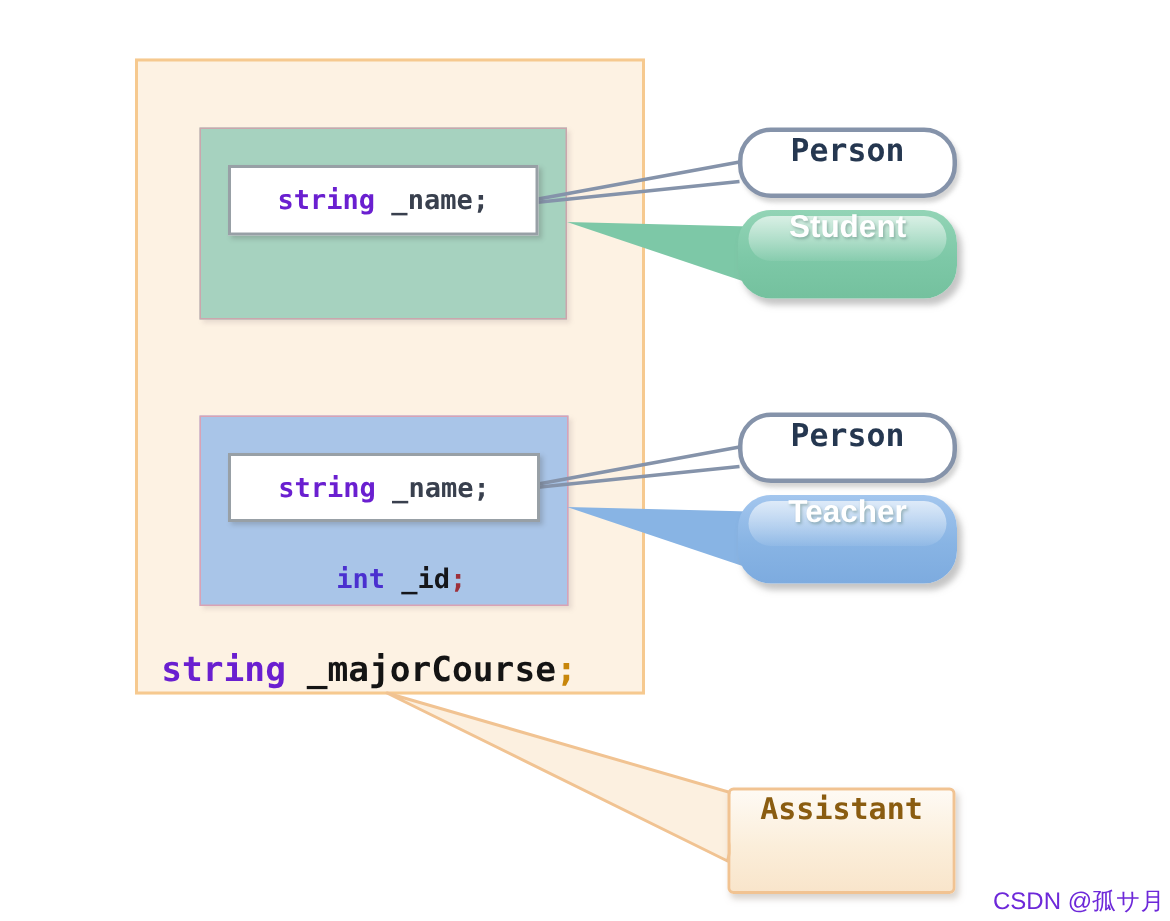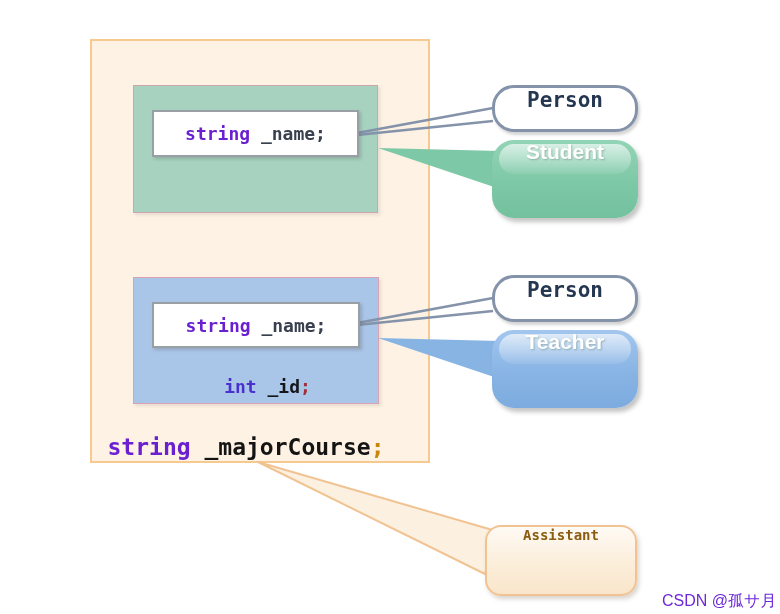--- a/index.html
+++ b/index.html
@@ -43,36 +43,36 @@
     border-radius:22px;
   }
   .person-bubble{
     width:146px;height:47px;left:492px;background:#ffffff;
     border:3px solid #8593aa;color:#253750;
     font-weight:bold;font-size:21px;
     box-shadow:2px 3px 3px rgba(160,160,160,.45);
   }
   .pb1{top:85px;} .pb2{top:275px;}
   .glossy{
-    width:146px;height:78px;left:492px;color:#ffffff;
+    width:146px;height:59px;left:492px;color:#ffffff;
     font-family:"Liberation Sans",sans-serif;font-weight:bold;font-size:21px;
     box-shadow:3px 4px 4px rgba(150,150,150,.55);
     position:absolute;overflow:hidden;
   }
   .glossy::after{
     content:"";position:absolute;left:7px;right:7px;top:4px;height:30px;border-radius:15px;
     background:linear-gradient(180deg,rgba(255,255,255,.65),rgba(255,255,255,.08));
   }
   .student-bubble{top:140px;background:linear-gradient(180deg,#93d4b6 0%,#7dc8a7 55%,#74c19e 100%);}
   .teacher-bubble{top:330px;background:linear-gradient(180deg,#a3c6ee 0%,#88b4e4 55%,#7dabdf 100%);}
   .glossy .bubble-text{position:relative;z-index:2;text-shadow:1px 1px 2px rgba(80,120,110,.45);}
   .assistant-bubble{
-    left:485px;top:525px;width:152px;height:71px;border-radius:16px;
+    left:485px;top:525px;width:152px;height:71px;border-radius:4px;
     background:linear-gradient(180deg,#fefaf4 0%,#fbeeda 55%,#f9e5cb 100%);
-    border:2px solid #f1c392;color:#8a5c10;font-weight:bold;font-size:14px;
+    border:2px solid #f1c392;color:#8a5c10;font-weight:bold;font-size:20px;
     box-shadow:2px 3px 4px rgba(180,170,160,.5);
   }
   
   .watermark{
     position:absolute;left:662px;top:591px;color:#6d28d9;font-size:16px;
     font-family:"Liberation Sans",sans-serif;
   }
 </style>
 </head>
 <body>

